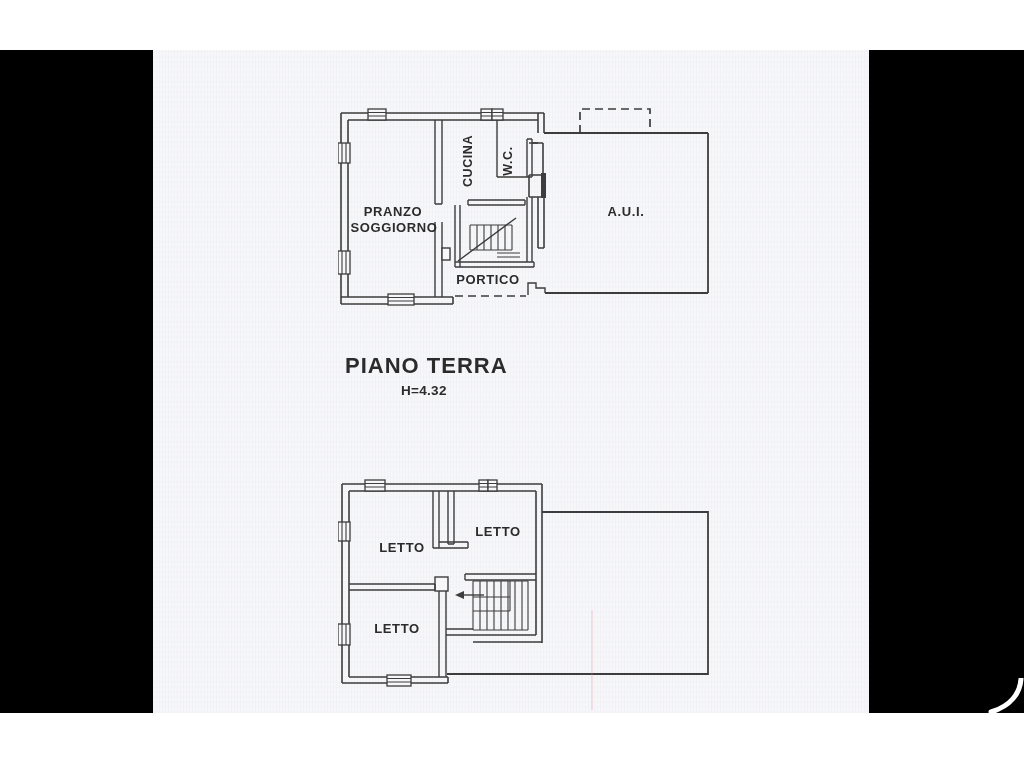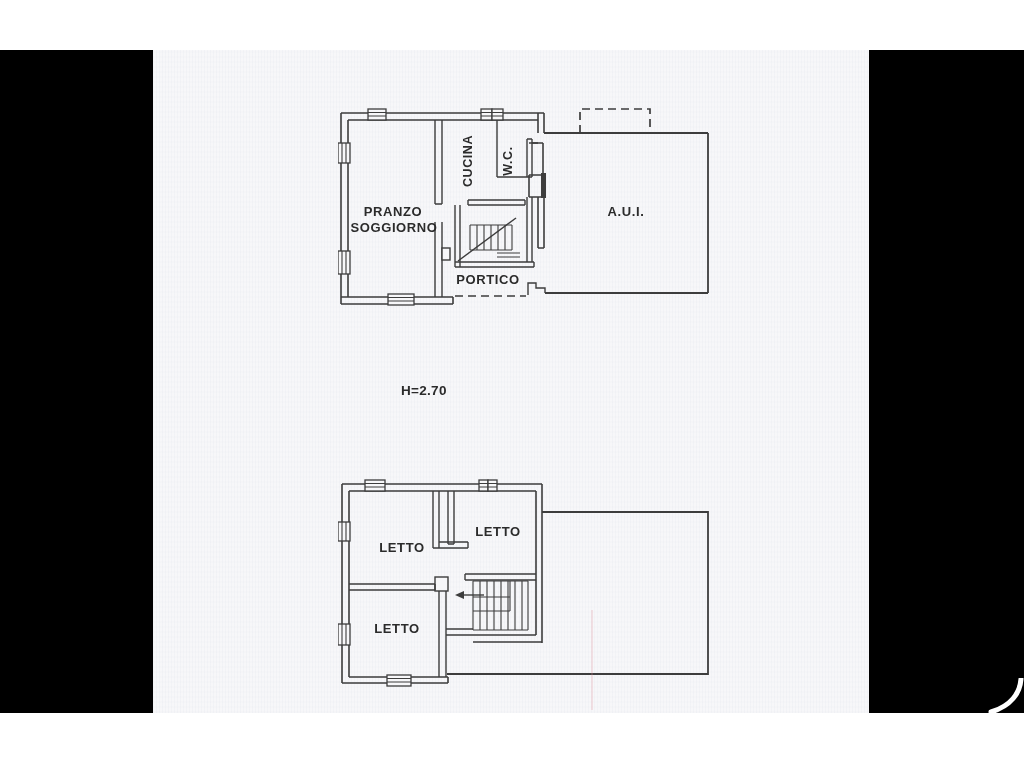--- a/index.html
+++ b/index.html
@@ -113,21 +113,22 @@
       </g>
 
       <text class="room-label" x="55" y="120" text-anchor="middle">PRANZO</text>
       <text class="room-label" x="56" y="136" text-anchor="middle">SOGGIORNO</text>
       <text class="room-label room-label-sm" x="134" y="65" text-anchor="middle" transform="rotate(-90 134 65)">CUCINA</text>
       <text class="room-label room-label-sm" x="174" y="65" text-anchor="middle" transform="rotate(-90 174 65)">W.C.</text>
       <text class="room-label" x="288" y="120" text-anchor="middle">A.U.I.</text>
       <text class="room-label" x="150" y="188" text-anchor="middle">PORTICO</text>
     </svg>
 
-    <div class="floor-height">H=2.70</div>
+    <div class="floor-title">PIANO TERRA</div>
+    <div class="floor-height">H=4.32</div>
 
     <svg class="plan-svg plan2" viewBox="0 0 378 215">
 
       <path class="wall" d="M4,6 H204 M11,13 H198
                            M4,6 V205 M11,13 V199
                            M4,205 H110 M11,199 H110 M110,199 V205
                            M204,6 V165 M198,13 V157"></path>
 
       <path class="wallT" d="M95,13 V70 M101,13 V70 M95,70 H101
                             M101,64 H130 M101,70 H130 M130,64 V70"></path>

